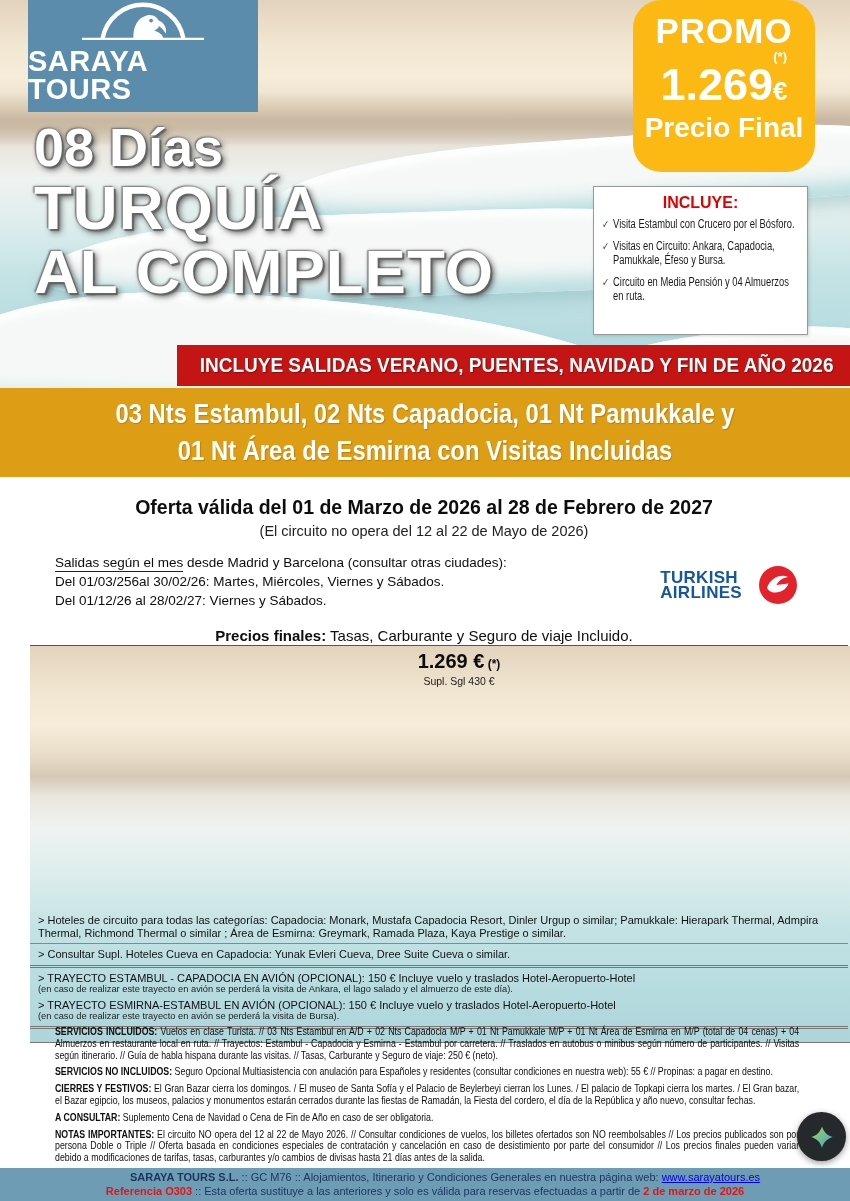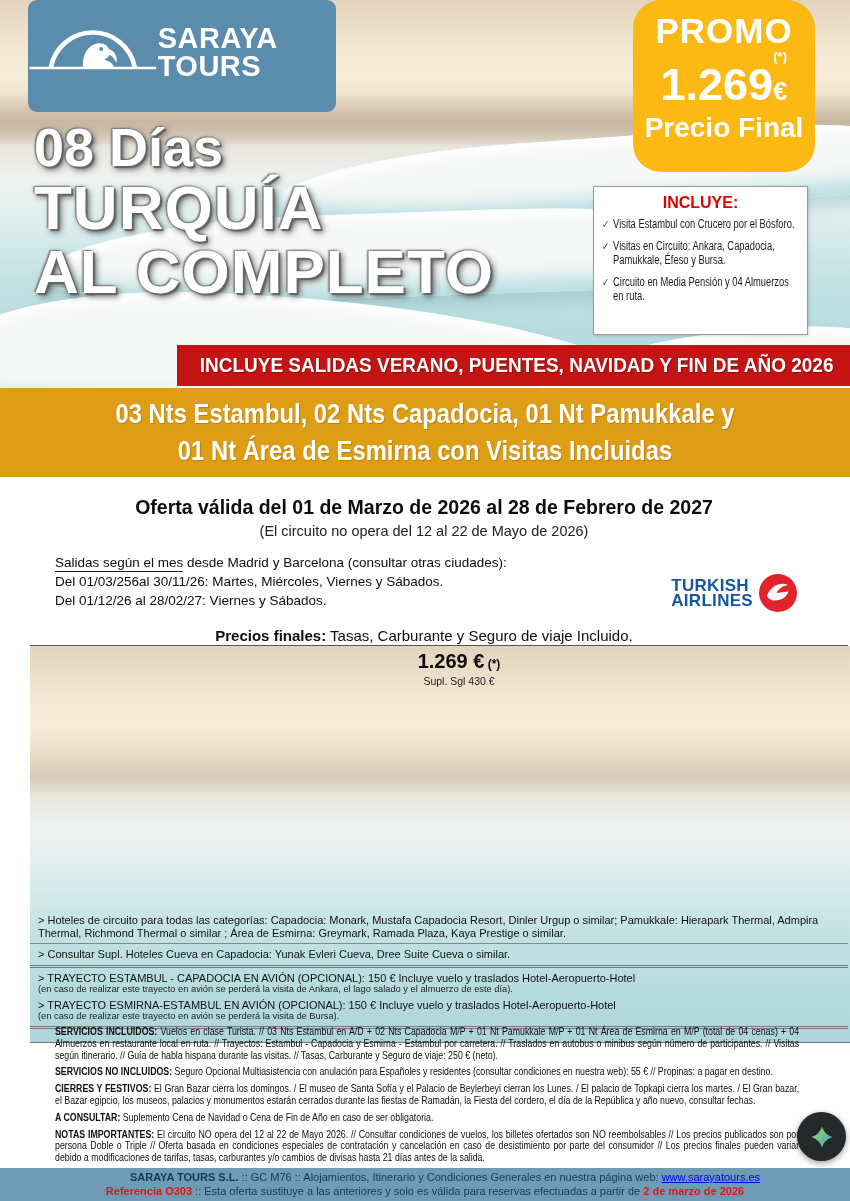--- a/index.html
+++ b/index.html
@@ -12,22 +12,22 @@
       #d5c9b6 33%,#e9e6dd 38%,#eff3f1 46%,#dcedec 58%,#c3e2e4 72%,#b7dce0 86%,#add5da 100%);}
   .mountains{position:absolute;top:92px;left:0;width:100%;height:52px;
     background:linear-gradient(180deg,rgba(190,168,140,0) 0%,rgba(186,164,138,.55) 55%,rgba(205,190,168,.15) 100%);}
   .ridge{position:absolute;background:#f5f8f6;
     box-shadow:0 10px 14px rgba(140,185,190,.45), inset 0 -14px 18px #b9dee1, inset 0 8px 10px #ffffff;}
   .r1{top:138px;left:270px;width:660px;height:74px;border-radius:60% 40% 20% 70%/100% 80% 20% 60%;transform:rotate(-4deg);}
   .r2{top:212px;left:40px;width:760px;height:84px;border-radius:50% 60% 30% 50%/90% 70% 30% 50%;transform:rotate(-2deg);}
   .r3{top:296px;left:-70px;width:740px;height:120px;border-radius:40% 70% 0 0/80% 90% 0 0;transform:rotate(2deg);}
   .r4{top:330px;left:520px;width:420px;height:90px;border-radius:70% 40% 0 0/90% 60% 0 0;transform:rotate(-3deg);}
 
-  .logo-box{position:absolute;top:0;left:28px;width:308px;height:112px;background:#5b8cab;
-    display:flex;flex-direction:row;align-items:center;justify-content:flex-end;padding-bottom:9px;box-sizing:border-box;border-radius:9px;}
+  .logo-box{position:absolute;top:0;left:28px;width:230px;height:112px;background:#5b8cab;
+    display:flex;flex-direction:column;align-items:center;justify-content:flex-end;padding-bottom:9px;box-sizing:border-box;}
   .logo-text{color:#fff;font-weight:bold;font-size:29px;letter-spacing:.5px;line-height:28px;}
 
   .title{position:absolute;left:34px;top:118px;color:#fff;font-weight:bold;
     text-shadow:0 0 2px #6d6d6d,2px 2px 1px #636363,3px 3px 6px rgba(70,70,70,.9),-1.5px -1.5px 1.5px rgba(120,120,120,.85);}
   .t-days{font-size:54px;line-height:58px;}
   .t-main{font-size:62px;line-height:64px;letter-spacing:1px;}
 
   .promo{position:absolute;top:0;left:633px;width:182px;height:172px;background:#fcb813;border-radius:28px;
     color:#fff;text-align:center;box-sizing:border-box;padding-top:13px;}
   .promo-label{font-size:35px;font-weight:bold;letter-spacing:1px;line-height:36px;}
@@ -53,21 +53,21 @@
     text-align:center;font-weight:bold;font-size:28px;line-height:37px;padding-top:7px;box-sizing:border-box;
     text-shadow:1px 1px 1px rgba(130,85,0,.4);}
   .gold div{transform:scaleX(.85);}
 
   
   .offer{position:absolute;top:477px;left:0;width:848px;}
   .validity{font-size:19.5px;font-weight:bold;text-align:center;margin-top:19px;color:#0d0d0d;}
   .validity-note{font-size:14.5px;text-align:center;margin-top:4px;color:#222;}
   .departures{position:relative;margin:14px 0 0 55px;font-size:13.5px;line-height:19px;color:#0d0d0d;}
   .departures .u{border-bottom:1.3px solid #222;padding-bottom:.5px;}
-  .tk{position:absolute;right:50px;top:12px;display:flex;align-items:center;gap:5px;margin-top:8px;}
+  .tk{position:absolute;right:50px;top:12px;display:flex;align-items:center;gap:16px;}
   .tk-text{color:#1656a0;font-weight:bold;font-size:17px;line-height:15.5px;letter-spacing:.3px;text-align:left;}
   .prices-note{text-align:center;font-size:15px;margin-top:17px;color:#0d0d0d;}
 
   
   .price-table{position:absolute;top:645px;left:30px;width:818px;border-collapse:collapse;table-layout:fixed;}
   .price-table thead th{background:#e9e9e9;border-top:2px solid #555;border-bottom:2px solid #777;
     font-size:12.5px;line-height:15px;padding:5px 3px;color:#0d0d0d;vertical-align:middle;}
   .price-table th.c1{font-size:14px;}
   .price-table th.c5{font-size:11px;line-height:13px;}
   .price-table td{border-bottom:1px solid #777;vertical-align:middle;text-align:center;padding:4px 4px;}
@@ -169,21 +169,21 @@
     <div>03 Nts Estambul, 02 Nts Capadocia, 01 Nt Pamukkale y</div>
     <div>01 Nt Área de Esmirna con Visitas Incluidas</div>
   </div>
 
   <div class="offer">
     <div class="validity">Oferta válida del 01 de Marzo de 2026 al 28 de Febrero de 2027</div>
     <div class="validity-note">(El circuito no opera del 12 al 22 de Mayo de 2026)</div>
     <div class="departures">
       <div><span class="u">Salidas según el mes</span><span> desde Madrid y Barcelona (consultar otras ciudades):</span></div>
       <div id="dep-list">
-          <div>Del 01/03/256al 30/11/26: Martes, Miércoles, Viernes y Sábados.</div>
+          <div>Del 01/03/256al 30/02/26: Martes, Miércoles, Viernes y Sábados.</div>
           <div>Del 01/12/26 al 28/02/27: Viernes y Sábados.</div>
         </div>
       <div class="tk">
         <div class="tk-text">
           <div>TURKISH</div>
           <div>AIRLINES</div>
         </div>
         <svg width="40" height="40" viewBox="0 0 40 40">
           <circle cx="20" cy="20" r="19" fill="#e3232c"></circle>
           <path d="M9 23 C12 13 23 8.5 30 12 C24.5 12.8 20.5 16 18.5 20 L30.5 18.6 C28.5 24.5 22 28.6 15 27.4 C12 26.8 10 25.2 9 23 Z" fill="#fff"></path>

